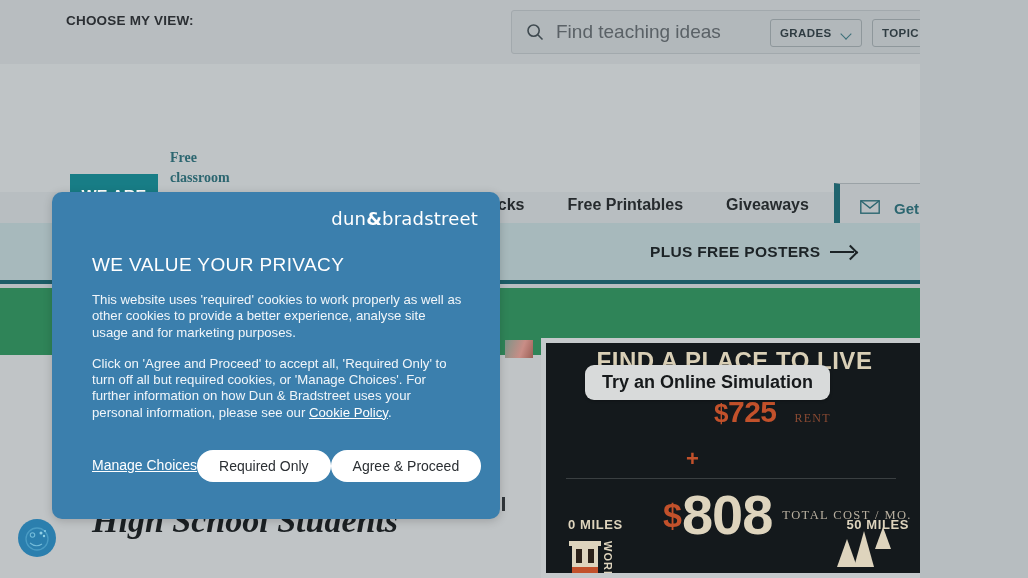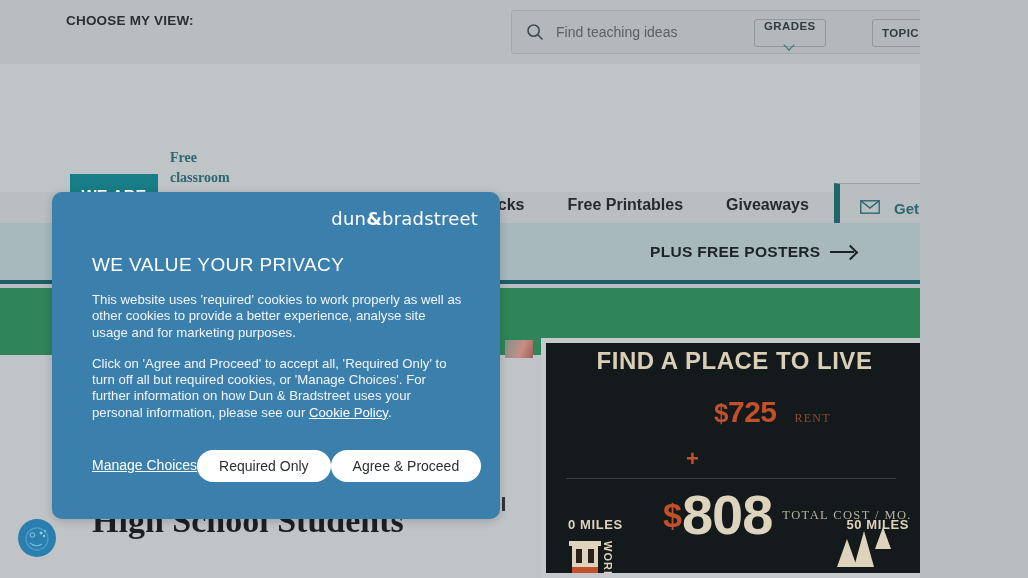--- a/index.html
+++ b/index.html
@@ -37,30 +37,30 @@
   .searchbar {
     position: absolute; left: 511px; top: 10px; width: 462px; height: 44px;
     background: #b2b8bb; border: 1px solid #a2a9ad; border-radius: 3px;
   }
   .search-icon {
     position: absolute; left: 14px; top: 50%; transform: translateY(-50%);
     width: 18px; height: 18px;
   }
   .search-input-text {
     position: absolute; left: 44px; top: 50%; transform: translateY(-50%);
-    font-size: 14px; color: #5a6166;
+    font-size: 19px; color: #5a6166;
   }
   .sel-btn {
     position: absolute; top: 8px; height: 28px;
     background: #b2b8bb; border: 1px solid #8e979b; border-radius: 3px;
     display: flex; align-items: center; gap: 9px; padding: 0 9px;
     font-size: 11.5px; font-weight: bold; color: #2f3c42; letter-spacing: .4px;
     cursor: pointer;
   }
-  .sel-grades { left: 242px; flex-direction: column; }
+  .sel-grades { left: 258px; }
   .sel-topic  { left: 360px; }
   .chev { display: inline-block; width: 11px; height: 7px; position: relative; }
   .chev::before {
     content:""; position:absolute; left:1px; top:0; width:7px; height:7px;
     border-right: 1.6px solid #3b6e78; border-bottom: 1.6px solid #3b6e78;
     transform: rotate(45deg);
   }
 
   
   .main-nav {
@@ -139,21 +139,21 @@
     position: absolute; left: 505px; top: 340px; width: 28px; height: 18px;
     background: linear-gradient(110deg,#7d9488 0%,#c98d86 60%,#9a5f56 100%);
   }
   .card-tick {
     position: absolute; left: 502px; top: 497px; width: 3px; height: 14px;
     background: #31363a;
   }
   .page-heading {
     position: absolute; left: 92px; top: 500px; width: 470px;
     font-family: "Liberation Serif", serif;
-    font-size: 34px; font-weight: bold; color: #1b2023; line-height: 42px;
+    font-size: 34px; font-weight: bold; color: #1b2023; line-height: 42px; font-style: italic;
   }
 
   
   .infographic {
     position: absolute; left: 541px; top: 338px; width: 387px; height: 240px;
     background: #14191c; border: 5px solid #c5c9cb;
     overflow: hidden;
   }
   .ig-title {
     position: absolute; left: 0; top: 4px; width: 100%; text-align: center;
@@ -374,20 +374,21 @@
 
     <div class="ig-trees">
       <svg viewBox="0 0 66 44" width="66" height="44">
         <polygon points="16,12 26,40 6,40" fill="#ded4bd"></polygon>
         <polygon points="33,4 43,40 23,40" fill="#ded4bd"></polygon>
         <polygon points="52,0 60,22 44,22" fill="#ded4bd"></polygon>
       </svg>
     </div>
   </div>
 
+  <div class="tooltip">Try an Online Simulation</div>
 
   <div class="cookie-fab">
     <svg viewBox="0 0 38 38" width="38" height="38">
       <circle cx="19" cy="20" r="11" fill="none" stroke="#4a9cc4" stroke-width="1.3"></circle>
       <circle cx="14.5" cy="16" r="2.2" fill="none" stroke="#74bcd9" stroke-width="1.1"></circle>
       <circle cx="23" cy="14" r="1.5" fill="#8fd0e6"></circle>
       <circle cx="26" cy="17" r="1.2" fill="#8fd0e6"></circle>
       <circle cx="27" cy="12" r="1" fill="#8fd0e6"></circle>
       <path d="M12 24 q6 5 12 1" fill="none" stroke="#74bcd9" stroke-width="1.1"></path>
     </svg>

